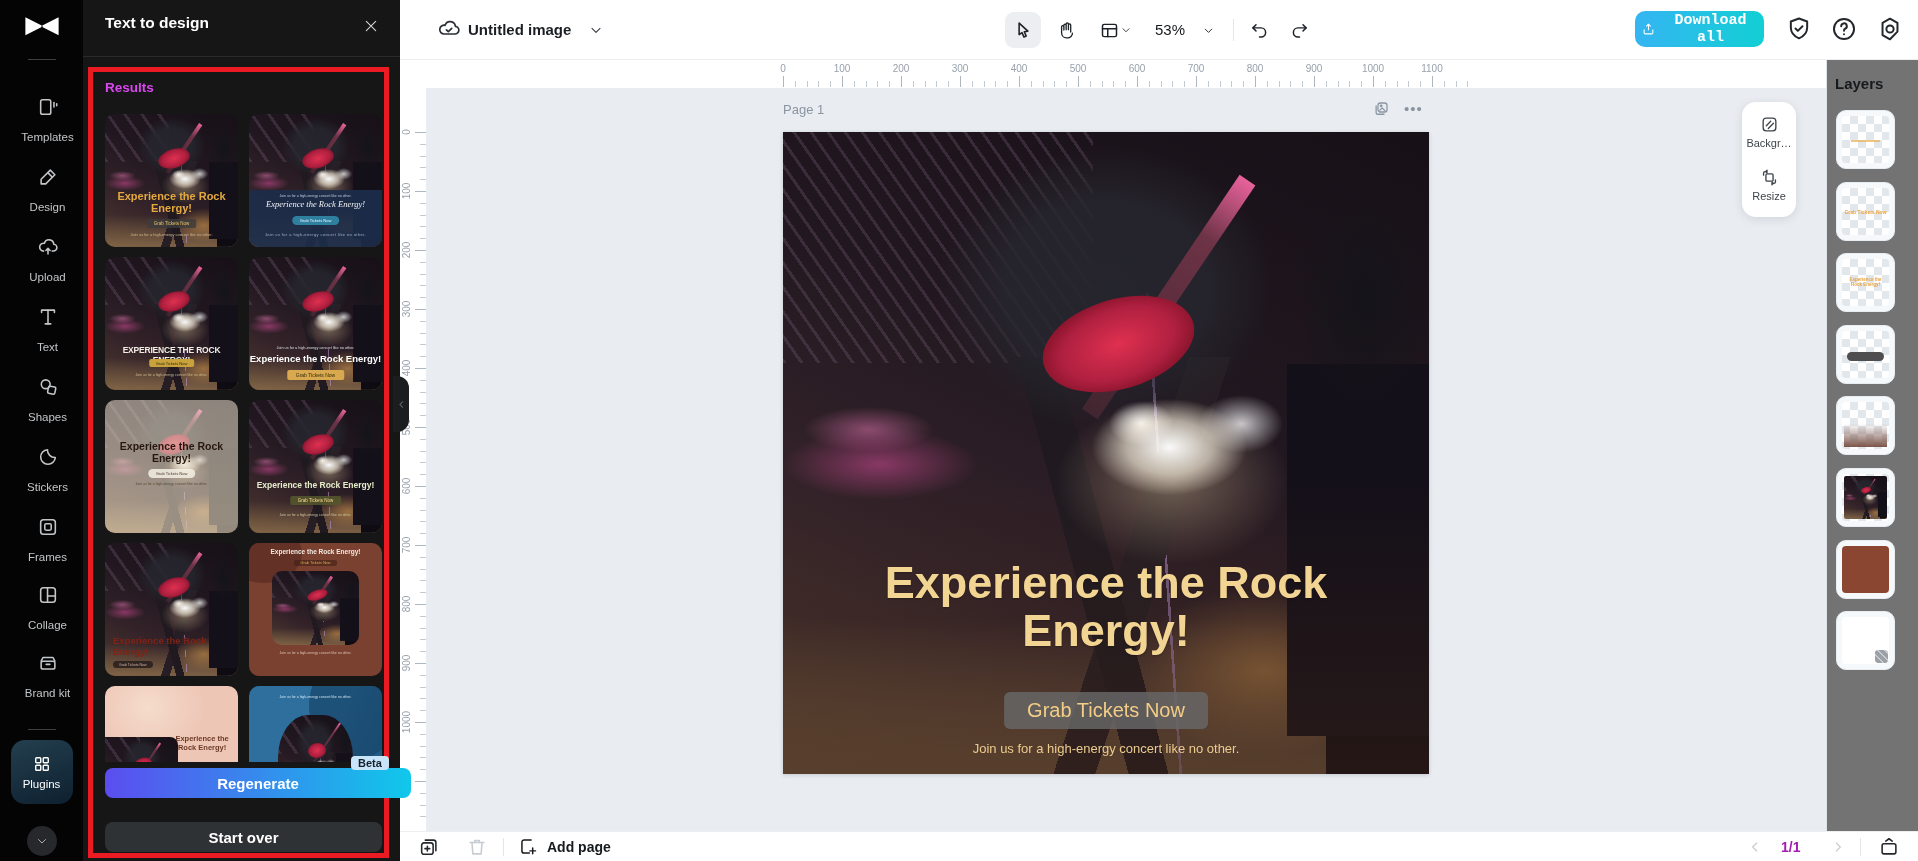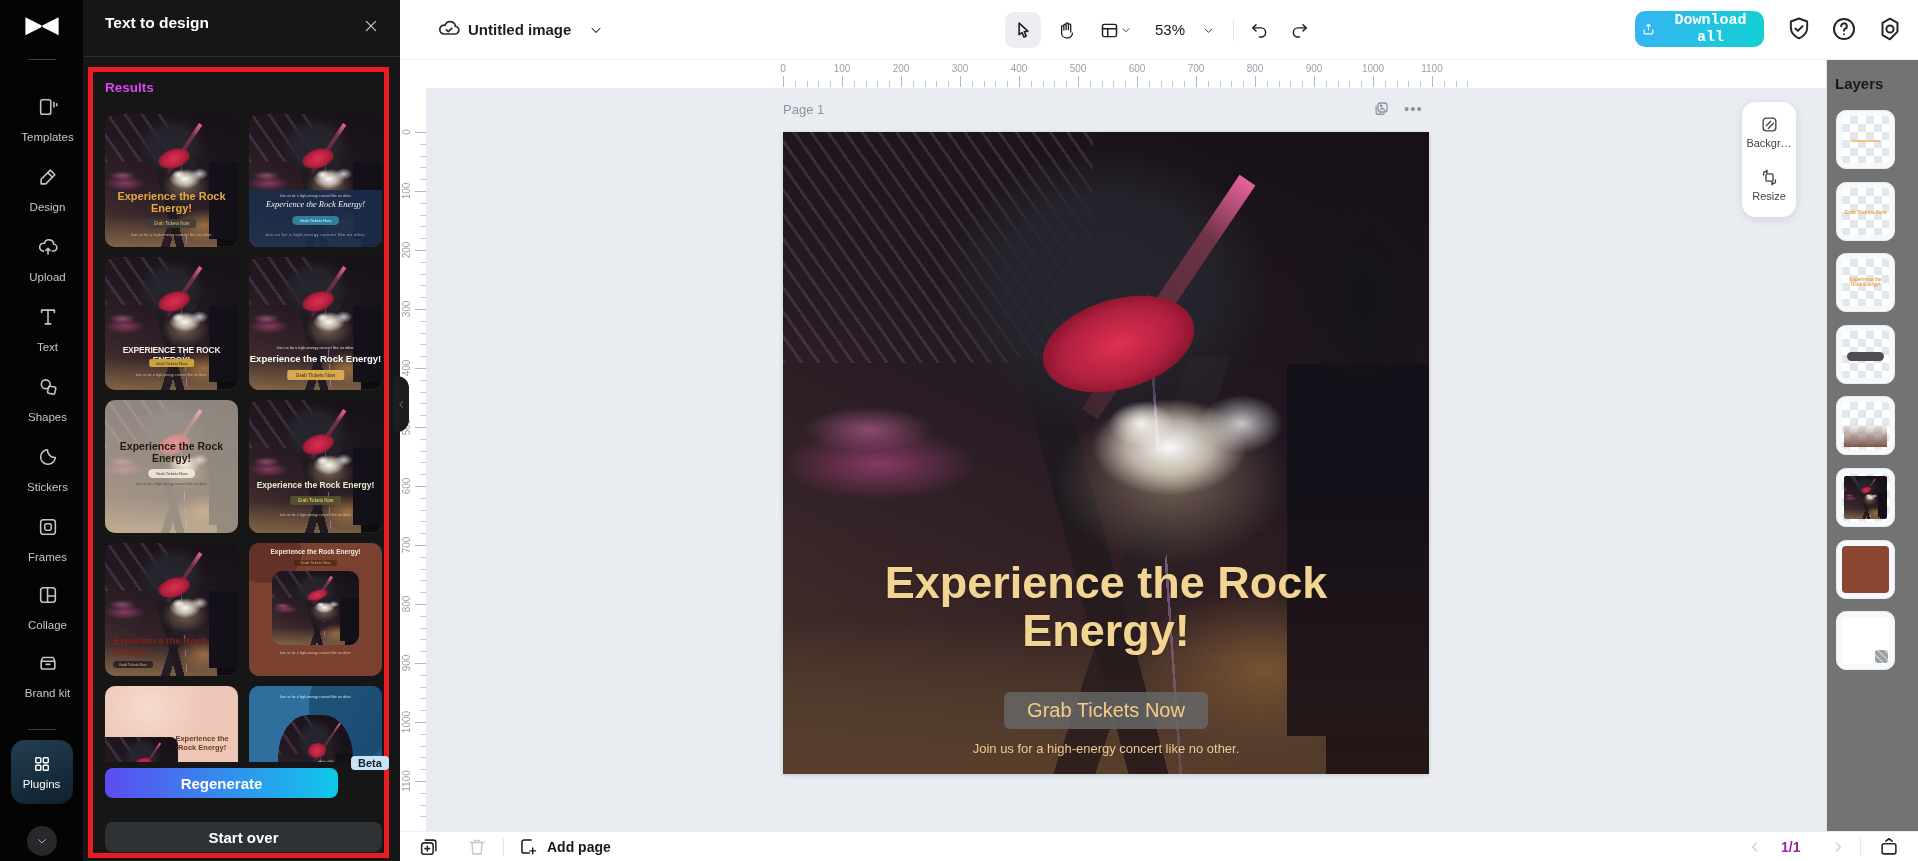--- a/index.html
+++ b/index.html
@@ -94,21 +94,21 @@
   .v8 .tc{top:81%;font-size:3.5px;color:#d9c2b4;}
   .v9{background:#eec6b6;}
   .v9 .ov{position:absolute;left:-10%;top:-22%;width:85%;height:75%;background:radial-gradient(closest-side,#f5dccc,rgba(245,220,204,0));}
   .v9 .ph{left:0;top:38%;width:55%;height:62%;border-radius:0 8px 0 0;}
   .v9 .tt{left:50%;right:4%;top:36%;font-size:7.5px;font-weight:800;color:#6b3a26;line-height:1.2;}
   .v10{background:linear-gradient(115deg,#2e6f9e 55%,#1c4e77);}
   .v10 .ov{position:absolute;right:-15%;top:-25%;width:70%;height:80%;border-radius:50%;background:rgba(23,68,104,.7);}
   .v10 .tc{top:7%;font-size:3.5px;color:#cfe2ef;}
   .v10 .ph{left:22%;top:22%;width:56%;height:80%;border-radius:40% 40% 0 0;}
 
-  .regen-btn{position:absolute;left:22px;top:768px;width:233px;height:30px;border-radius:8px;border:none;cursor:pointer;
+  .regen-btn{position:absolute;left:22px;top:768px;width:306px;height:30px;border-radius:8px;border:none;cursor:pointer;
     background:linear-gradient(90deg,#5b4df0,#10c8ea);color:#fff;font-size:15px;font-weight:bold;z-index:6;font-family:inherit;}
   .beta-badge{position:absolute;left:268px;top:756px;background:#c8e4f8;color:#13202c;font-size:11px;font-weight:bold;
     padding:1px 7px;border-radius:4px;z-index:7;}
   .startover-btn{position:absolute;left:22px;top:822px;width:277px;height:30px;border-radius:8px;border:none;cursor:pointer;
     background:#2f3235;color:#fff;font-size:15px;font-weight:bold;z-index:6;font-family:inherit;}
 
   
   .topbar{position:absolute;left:400px;top:0;right:0;height:60px;background:#fff;border-bottom:1px solid #ecEef1;z-index:10;}
   .doc-cloud{position:absolute;left:37px;top:17px;width:24px;height:24px;color:#2a2f36;}
   .doc-title{position:absolute;left:68px;top:21px;font-size:15px;font-weight:bold;color:#1b1f24;}

